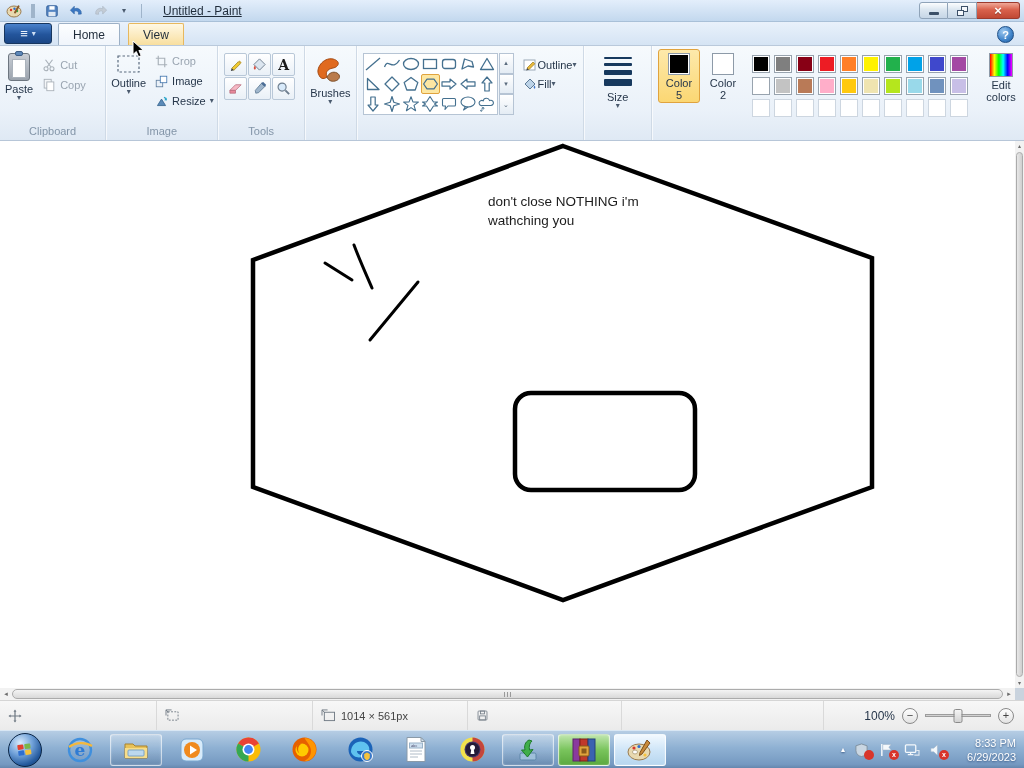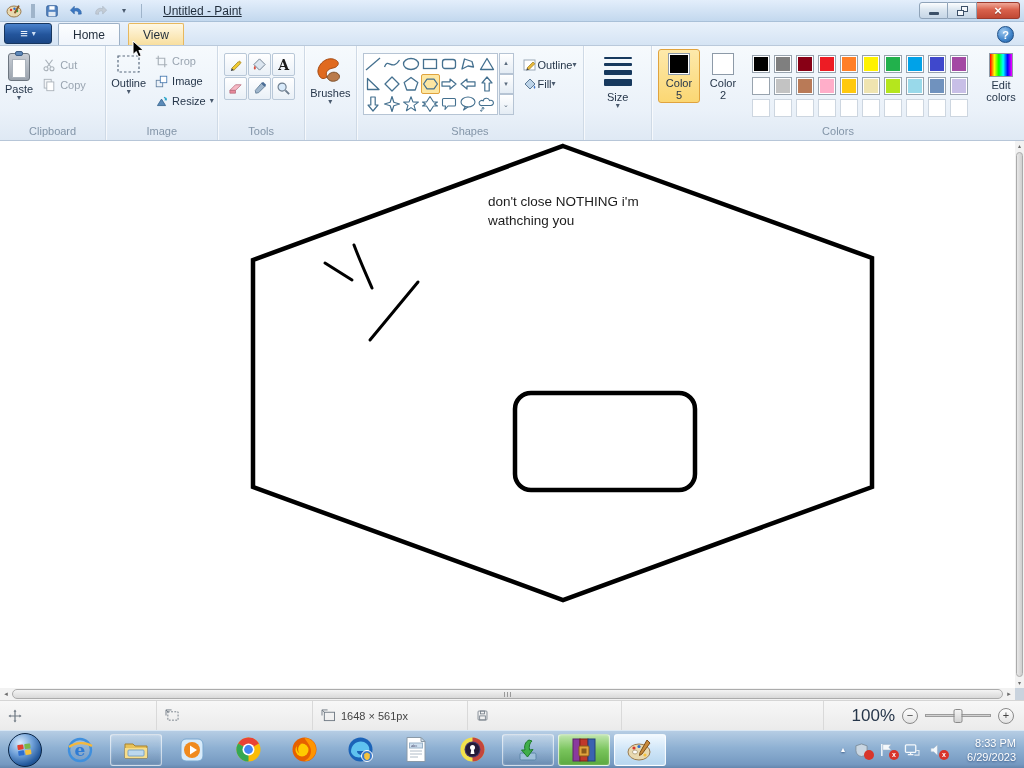--- a/index.html
+++ b/index.html
@@ -440,21 +440,20 @@
         <div class="of-btn">
           <svg width="16" height="16" viewBox="0 0 16 16">
               <path d="M8,3 L13,8 L8,13 L3,8 Z" fill="#bcd3e8" stroke="#5d7a96"></path>
               <path d="M12.5,9.5 C11.4,11 11.4,12.4 12.5,12.8 C13.6,12.4 13.6,11 12.5,9.5 Z" fill="#3f74c9"></path>
             </svg>
           <span>Fill</span>
             <span class="dd">▾</span>
         </div>
       </div>
     </div>
-    <div class="glabel">Shapes</div>
   </div>
 
   <div class="rgroup g-size">
     <div class="content" style="justify-content:center;width:100%;">
       <div class="bigbtn">
         <span class="size-bars">
           <i style="height:2px"></i>
             <i style="height:3px"></i>
             <i style="height:5px"></i>
             <i style="height:7px"></i>
@@ -505,21 +504,20 @@
           <div class="swatch empty"></div>
           <div class="swatch empty"></div>
           <div class="swatch empty"></div>
           <div class="swatch empty"></div>
         </div>
       <div class="bigbtn" style="margin-left:4px;">
         <span class="rainbow"></span>
         <span class="blabel" style="width:36px">Edit colors</span>
       </div>
     </div>
-    <div class="glabel">Colors</div>
   </div>
 </div>
 
 <svg class="cursor" width="12" height="18" viewBox="0 0 12 18">
     <path d="M1,1 L1,14.5 L4.3,11.5 L6.6,16.8 L9.2,15.6 L6.9,10.5 L11.3,10.3 Z" fill="#000" stroke="#fff" stroke-width="1"></path>
   </svg>
 
 <div class="band canvas-area">
   <div class="canvas-white">
     <svg width="1015" height="547" viewBox="0 0 1015 547">
@@ -559,32 +557,32 @@
         <path d="M1,7 L1,1 L7,1" stroke="#707a84" fill="none"></path>
         <path d="M1,1 L3.5,3.5" stroke="#707a84"></path>
       </svg>
   </div>
   <div class="scell c3">
     <svg width="15" height="13" viewBox="0 0 16 14">
         <rect x="3.5" y="3.5" width="11" height="9" fill="none" stroke="#707a84"></rect>
         <path d="M1,7 L1,1 L7,1" stroke="#707a84" fill="none"></path>
         <path d="M1,1 L3.5,3.5" stroke="#707a84"></path>
       </svg>
-    <span>1648 × 561px</span>
+    <span>1014 × 561px</span>
   </div>
   <div class="scell c4">
     <svg width="13" height="13" viewBox="0 0 16 16">
         <rect x="2.5" y="2.5" width="11" height="11" rx="1" fill="none" stroke="#707a84"></rect>
         <rect x="5.5" y="2.5" width="5" height="3.5" fill="none" stroke="#707a84"></rect>
         <rect x="4.5" y="8.5" width="7" height="5" fill="none" stroke="#707a84"></rect>
       </svg>
   </div>
   <div class="scell flex"></div>
   <div class="zoomcell">
-    <span style="font-size:17px;">100%</span>
+    <span style="font-size:12px;">100%</span>
     <span class="zbtn">−</span>
     <span class="ztrack">
         <span class="zthumb"></span>
       </span>
     <span class="zbtn">+</span>
   </div>
 </div>
 
 <div class="band taskbar">
   <div class="orb">

